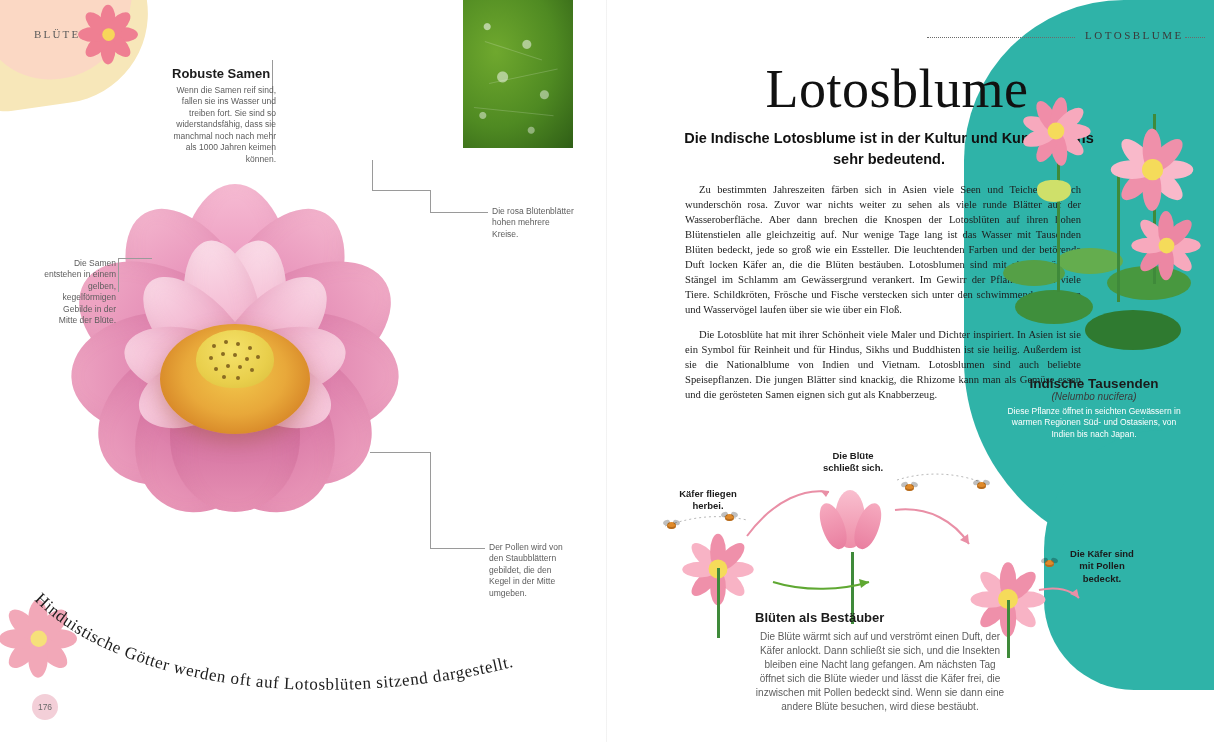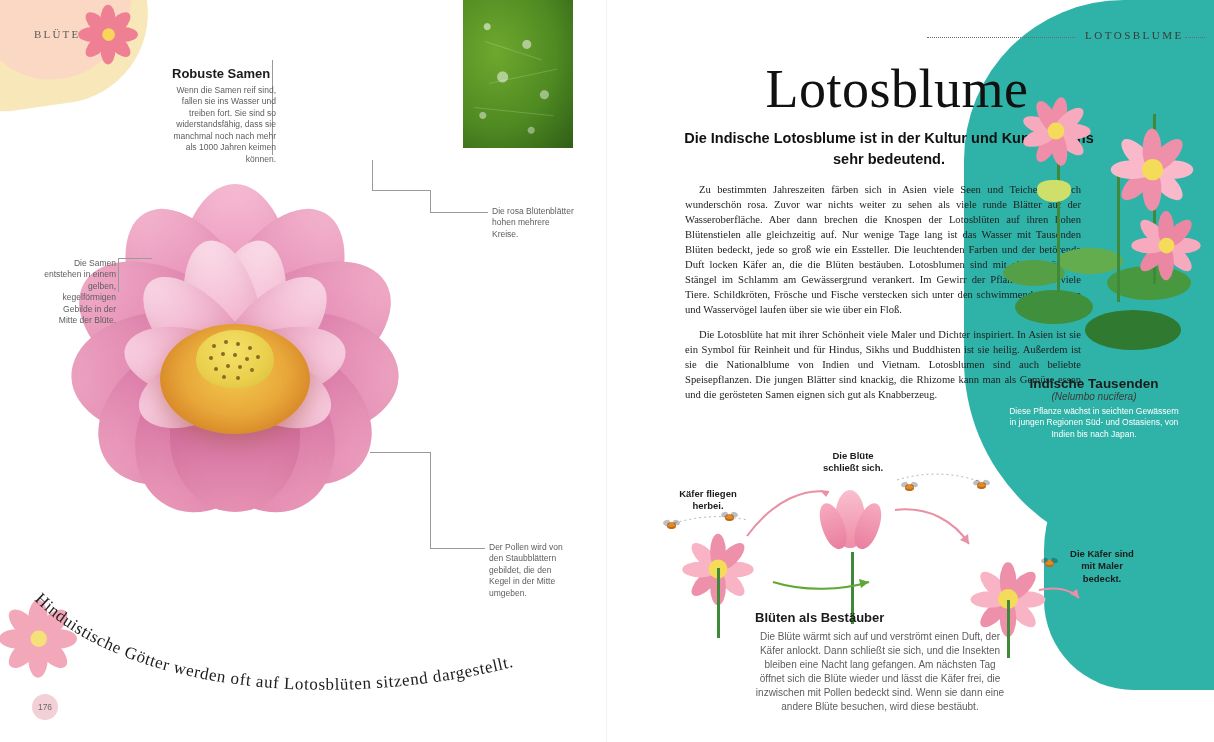--- a/index.html
+++ b/index.html
@@ -446,30 +446,30 @@
         <div class="lc-petal" style="background:#f7a9bd;transform:rotate(225deg) translateX(16px);"></div>
         <div class="lc-petal" style="background:#ec87a3;transform:rotate(270deg) translateX(16px);"></div>
         <div class="lc-petal" style="background:#ec87a3;transform:rotate(315deg) translateX(16px);"></div>
         <div class="abs" style="left:50%;top:50%;width:15px;height:15px;margin-left:-7.5px;margin-top:-7.5px;background:#f5db5a;border-radius:50%;"></div>
       </div>
     </div>
 
     <div class="abs" style="left:398px;top:376px;width:178px;text-align:center;">
       <div class="species-title">Indische Tausenden</div>
       <div class="species-latin">(Nelumbo nucifera)</div>
-      <div class="caption" style="color:#ffffff;">Diese Pflanze wächst in seichten Gewässern in jungen Regionen Süd- und Ostasiens, von Indien bis nach Japan.</div>
+      <div class="caption" style="color:#ffffff;">Diese Pflanze öffnet in seichten Gewässern in warmen Regionen Süd- und Ostasiens, von Indien bis nach Japan.</div>
     </div>
 
     <div class="abs" style="left:40px;top:440px;width:540px;height:270px;">
 
       <div class="abs" style="left:28px;top:48px;width:66px;font-size:9.5px;font-weight:bold;color:#1b1b1b;text-align:center;line-height:1.3;">Käfer fliegen herbei.</div>
 
       <div class="abs" style="left:168px;top:10px;width:76px;font-size:9.5px;font-weight:bold;color:#1b1b1b;text-align:center;line-height:1.3;">Die Blüte schließt sich.</div>
 
-      <div class="abs" style="left:422px;top:108px;width:66px;font-size:9.5px;font-weight:bold;color:#1b1b1b;text-align:center;line-height:1.3;">Die Käfer sind mit Maler bedeckt.</div>
+      <div class="abs" style="left:422px;top:108px;width:66px;font-size:9.5px;font-weight:bold;color:#1b1b1b;text-align:center;line-height:1.3;">Die Käfer sind mit Pollen bedeckt.</div>
 
       <div class="lc-flower" style="left:28px;top:86px;transform:scale(1.05);">
         <div class="lc-petal" style="background:#f8b3c5;transform:rotate(0deg) translateX(17px);"></div>
         <div class="lc-petal" style="background:#f8b3c5;transform:rotate(45deg) translateX(17px);"></div>
         <div class="lc-petal" style="background:#ef90aa;transform:rotate(90deg) translateX(17px);"></div>
         <div class="lc-petal" style="background:#ef90aa;transform:rotate(135deg) translateX(17px);"></div>
         <div class="lc-petal" style="background:#f8b3c5;transform:rotate(180deg) translateX(17px);"></div>
         <div class="lc-petal" style="background:#f8b3c5;transform:rotate(225deg) translateX(17px);"></div>
         <div class="lc-petal" style="background:#ef90aa;transform:rotate(270deg) translateX(17px);"></div>
         <div class="lc-petal" style="background:#ef90aa;transform:rotate(315deg) translateX(17px);"></div>

